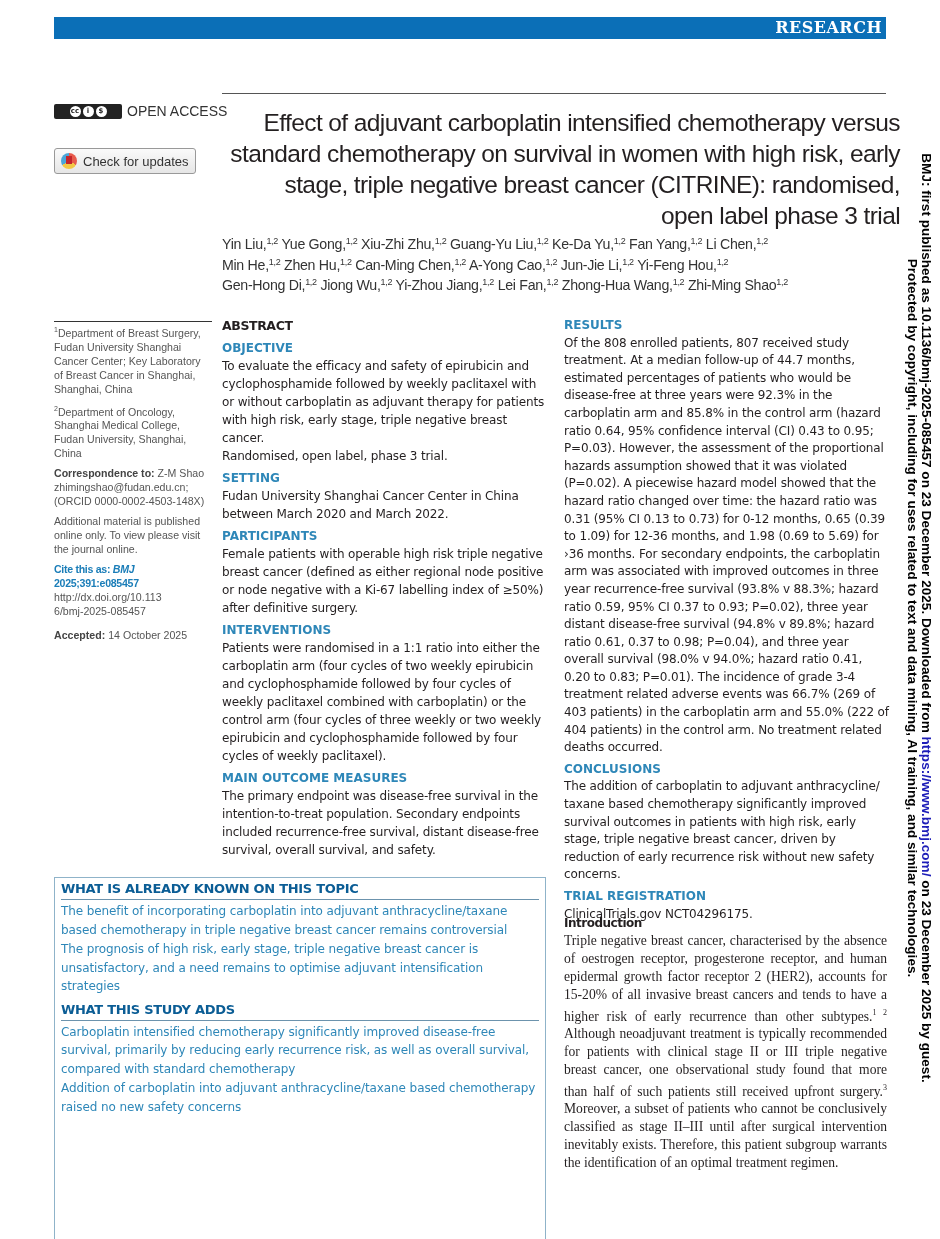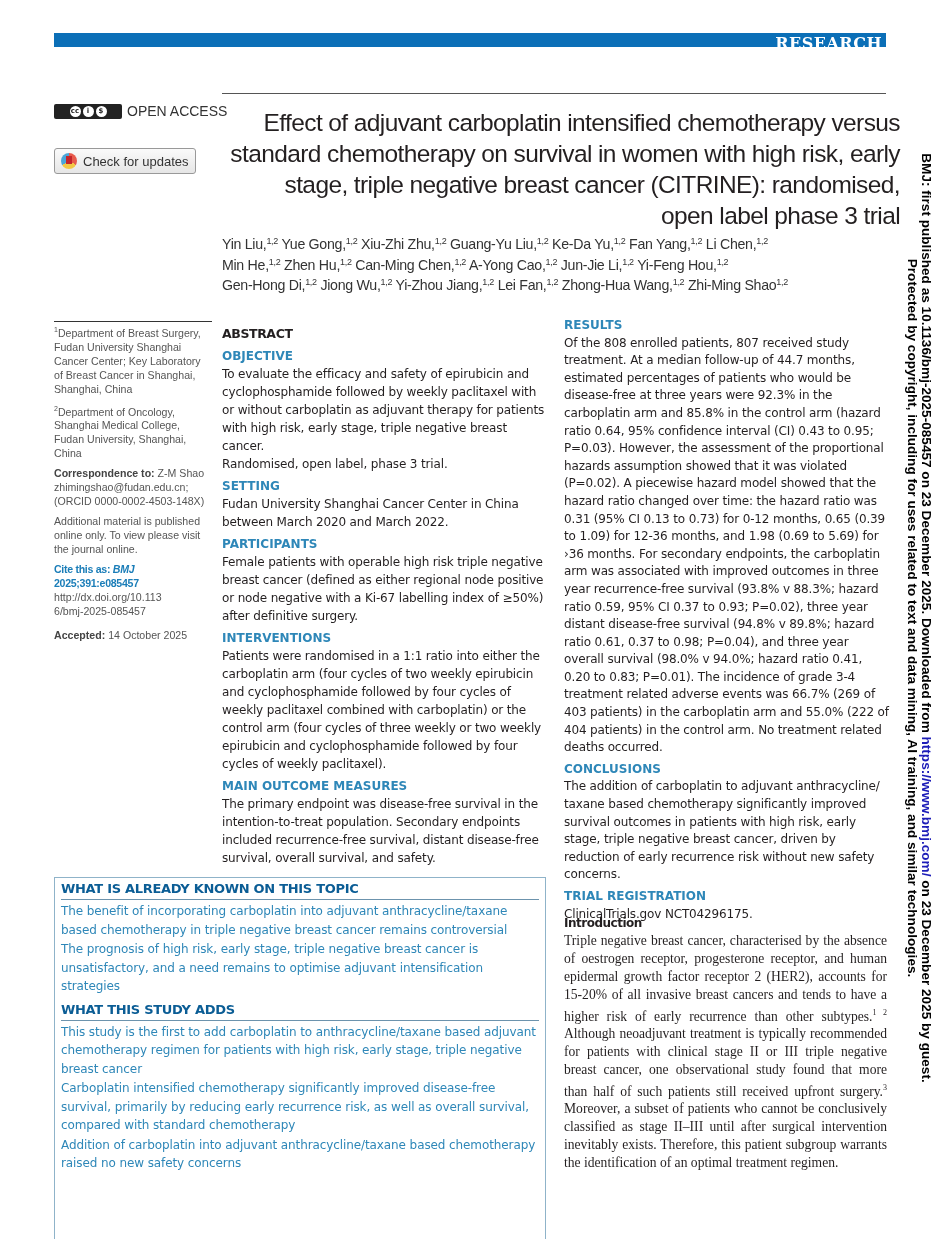--- a/index.html
+++ b/index.html
@@ -1,17 +1,17 @@
 <!DOCTYPE html>
 <html><head>
 <meta charset="utf-8">
 <style>
   html, body { margin:0; padding:0; background:#fff; }
   body { width:940px; height:1239px; position:relative; overflow:hidden; font-family:"DejaVu Sans", sans-serif; color:#231f20; }
-  .banner { position:absolute; left:54px; top:33px; width:832px; height:14px; background:#0b6fb7;text-decoration:underline; }
+  .banner { position:absolute; left:54px; top:17px; width:832px; height:22px; background:#0b6fb7;text-decoration:underline; }
   .banner span { position:absolute; right:4px; top:1px; color:#fff; font-family:"DejaVu Serif", serif; font-weight:bold; font-size:16px; letter-spacing:0.5px; }
   .title-rule { position:absolute; left:222px; top:93px; width:664px; height:1px; background:#555; }
 
   .oa { position:absolute; left:54px; top:103px; display:flex; align-items:center; gap:5px; }
   .cc-badge { width:68px; height:15px; background:#222; border-radius:2px; position:relative; display:flex; align-items:center; justify-content:center; gap:2px; }
   .cc-badge i { width:11px; height:11px; background:#fff; border-radius:50%; display:inline-block; font-style:normal; font-size:7px; line-height:11px; text-align:center; color:#222; font-weight:bold; }
   .oa-text { font-family:"Liberation Sans", sans-serif; font-size:14px; color:#333; }
   .cfu { position:absolute; left:54px; top:148px; width:142px; height:26px; border:1px solid #999; border-radius:3px; background:linear-gradient(#fafafa,#e6e6e6); display:flex; align-items:center; gap:6px; box-sizing:border-box; padding-left:6px; }
   .cfu-icon { width:16px; height:16px; border-radius:50%; background:conic-gradient(#e85b4c 0 33%, #f2c744 33% 66%, #4aa5d8 66% 100%); position:relative; }
   .cfu-icon::after { content:""; position:absolute; left:5px; top:3px; width:6px; height:8px; background:#c4242b; }
@@ -22,21 +22,21 @@
   .authors sup { font-size:9px; vertical-align:top; position:relative; top:-3px; }
 
   .sidebar { position:absolute; left:54px; top:321px; width:158px; font-family:"Liberation Sans", sans-serif; font-size:10.6px; line-height:14px; color:#555; border-top:1px solid #333; padding-top:1px; }
   .sidebar p { margin:0 0 6px 0; }
   .sidebar sup { font-size:7px; }
   .sidebar b { font-weight:bold; color:#444; }
   .cite { color:#1a7db8; font-weight:bold; letter-spacing:-0.3px; }
   .cite i { font-style:italic; }
 
   .abstract { position:absolute; left:222px; top:317px; width:326px; font-family:"DejaVu Sans", sans-serif; font-size:12px; line-height:18px; color:#231f20; letter-spacing:-0.15px; }
-  .abs-title { font-weight:bold; font-size:12.5px; margin:8px 0 3px 0; letter-spacing:-0.4px; }
+  .abs-title { font-weight:bold; font-size:12.5px; margin:0 0 3px 0; letter-spacing:-0.4px; }
   .sec-h { color:#2e87b8; font-weight:bold; font-size:12px; margin:4px 0 0 0; letter-spacing:0; }
   .sec-p { margin:0; }
   .abstract2 { position:absolute; left:564px; top:317px; width:326px; font-family:"DejaVu Sans", sans-serif; font-size:12px; line-height:17.6px; color:#231f20; letter-spacing:-0.15px; }
   .abstract2 .sec-h:first-child { margin-top:0; }
 
   .intro { position:absolute; left:564px; top:916px; width:323px; }
   .intro h3 { margin:0 0 2px 0; font-family:"DejaVu Sans", sans-serif; font-size:12px; font-weight:bold; letter-spacing:-0.5px; }
   .intro p { margin:0; font-family:"Liberation Serif", serif; font-size:13.6px; line-height:17.9px; text-align:justify; color:#231f20; }
   .intro sup { font-size:8px; }
 
@@ -120,21 +120,20 @@
 </div>
 
 <div class="box">
   <h4>WHAT IS ALREADY KNOWN ON THIS TOPIC</h4>
   <ul>
     <li>The benefit of incorporating carboplatin into adjuvant anthracycline/taxane based chemotherapy in triple negative breast cancer remains controversial</li>
     <li>The prognosis of high risk, early stage, triple negative breast cancer is unsatisfactory, and a need remains to optimise adjuvant intensification strategies</li>
   </ul>
   <h4>WHAT THIS STUDY ADDS</h4>
   <ul>
-    <li>This study is the first to add carboplatin to anthracycline/taxane based adjuvant chemotherapy regimen for patients with high risk, early stage, triple negative breast cancer</li>
     <li>Carboplatin intensified chemotherapy significantly improved disease-free survival, primarily by reducing early recurrence risk, as well as overall survival, compared with standard chemotherapy</li>
     <li>Addition of carboplatin into adjuvant anthracycline/taxane based chemotherapy raised no new safety concerns</li>
   </ul>
 </div>
 
 <div class="intro">
   <h3>Introduction</h3>
   <p><span>Triple negative breast cancer, characterised by the absence of oestrogen receptor, progesterone receptor, and human epidermal growth factor receptor 2 (HER2), accounts for 15-20% of all invasive breast cancers and tends to have a higher risk of early recurrence than other subtypes.</span><sup>1 2</sup><span> Although neoadjuvant treatment is typically recommended for patients with clinical stage II or III triple negative breast cancer, one observational study found that more than half of such patients still received upfront surgery.</span><sup>3</sup><span> Moreover, a subset of patients who cannot be conclusively classified as stage II–III until after surgical intervention inevitably exists. Therefore, this patient subgroup warrants the identification of an optimal treatment regimen.</span></p>
 </div>
 

